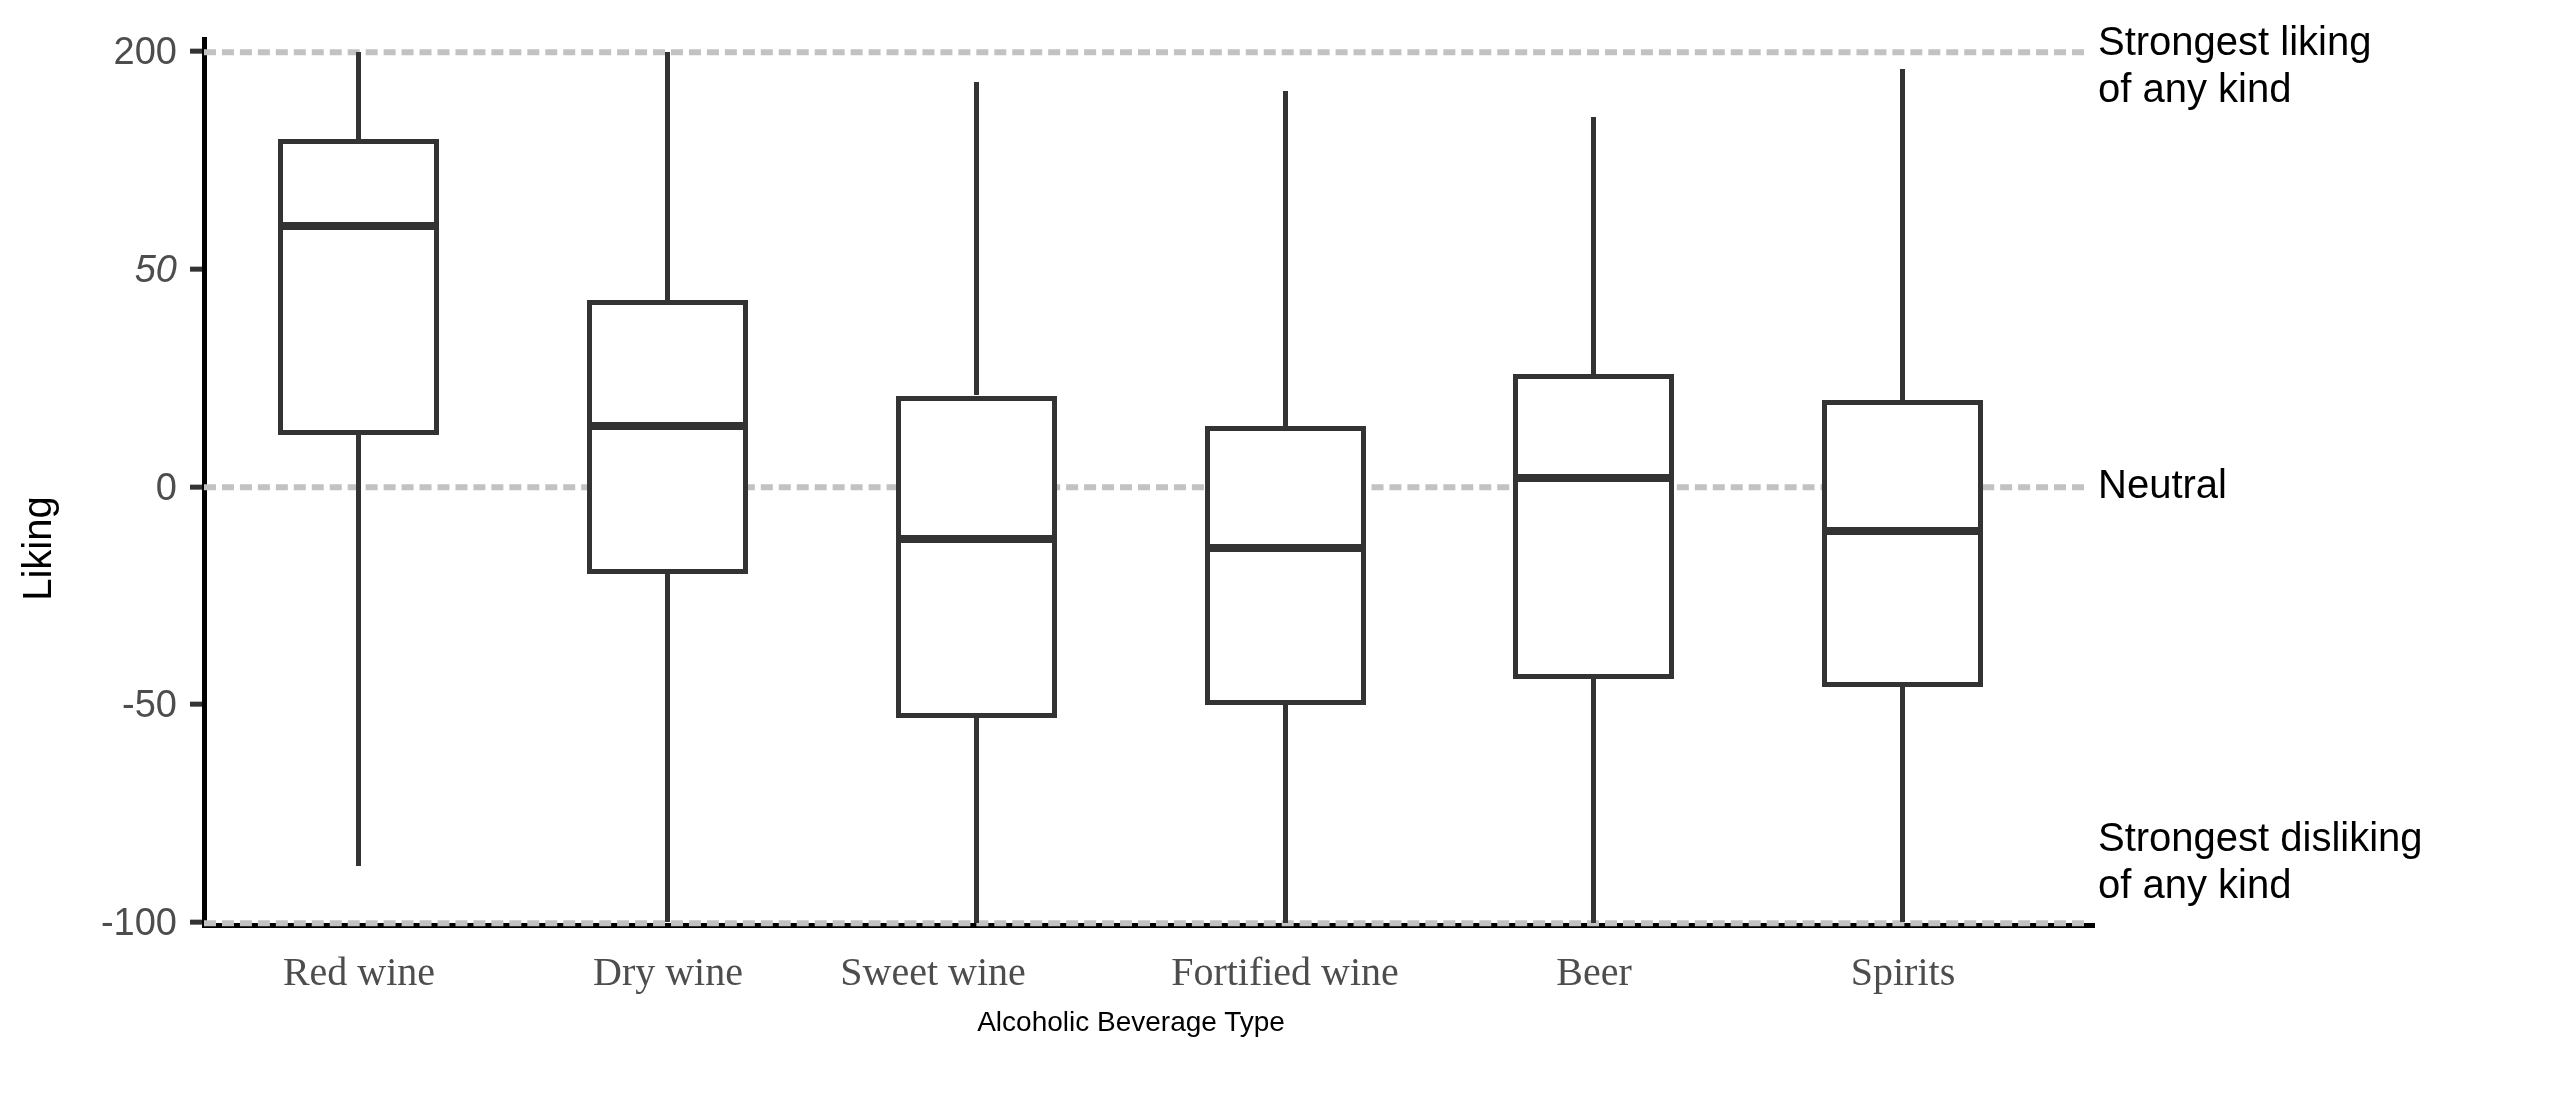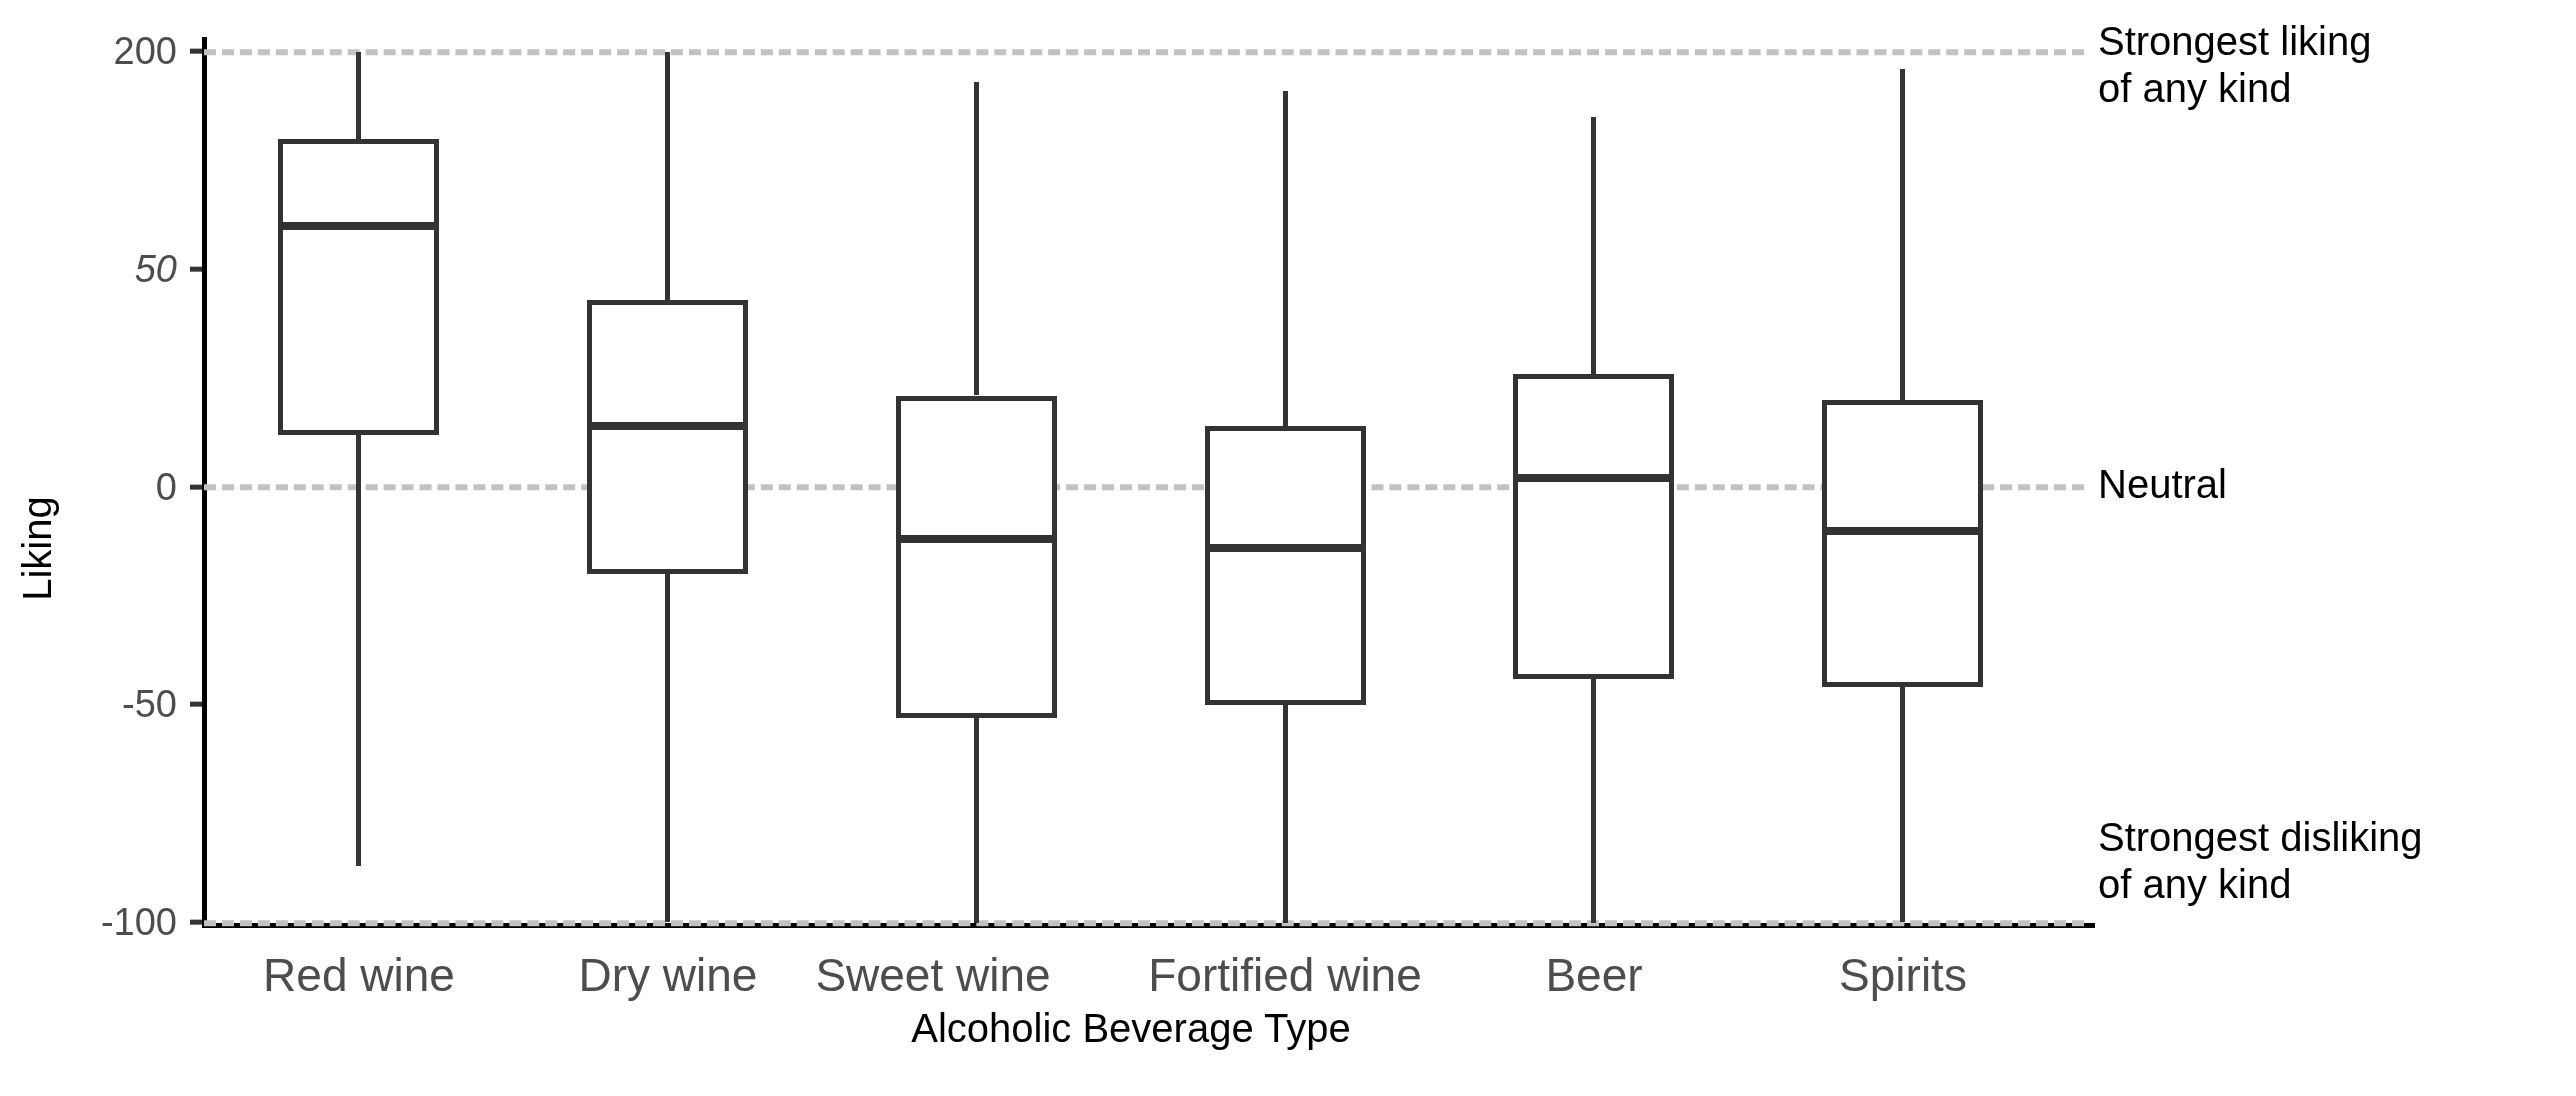--- a/index.html
+++ b/index.html
@@ -106,28 +106,29 @@
     right: 0;
     height: 8.8px;
     background: #333333;
     transform: translateY(-4px);
   }
 
   
   .x-tick-label {
     position: absolute;
     transform: translateX(-50%);
-    font-size: 46px;
+    font-size: 40px;
     color: #4d4d4d;
     white-space: nowrap;
+    font-family: Liberation Serif, serif;
   }
   .x-axis-title {
     position: absolute;
     text-align: center;
-    font-size: 40px;
+    font-size: 28px;
     color: #000000;
     white-space: nowrap;
     transform: translateX(-50%);
   }
 
   
   .annotation {
     position: absolute;
     font-size: 40px;
     line-height: 1.18;

